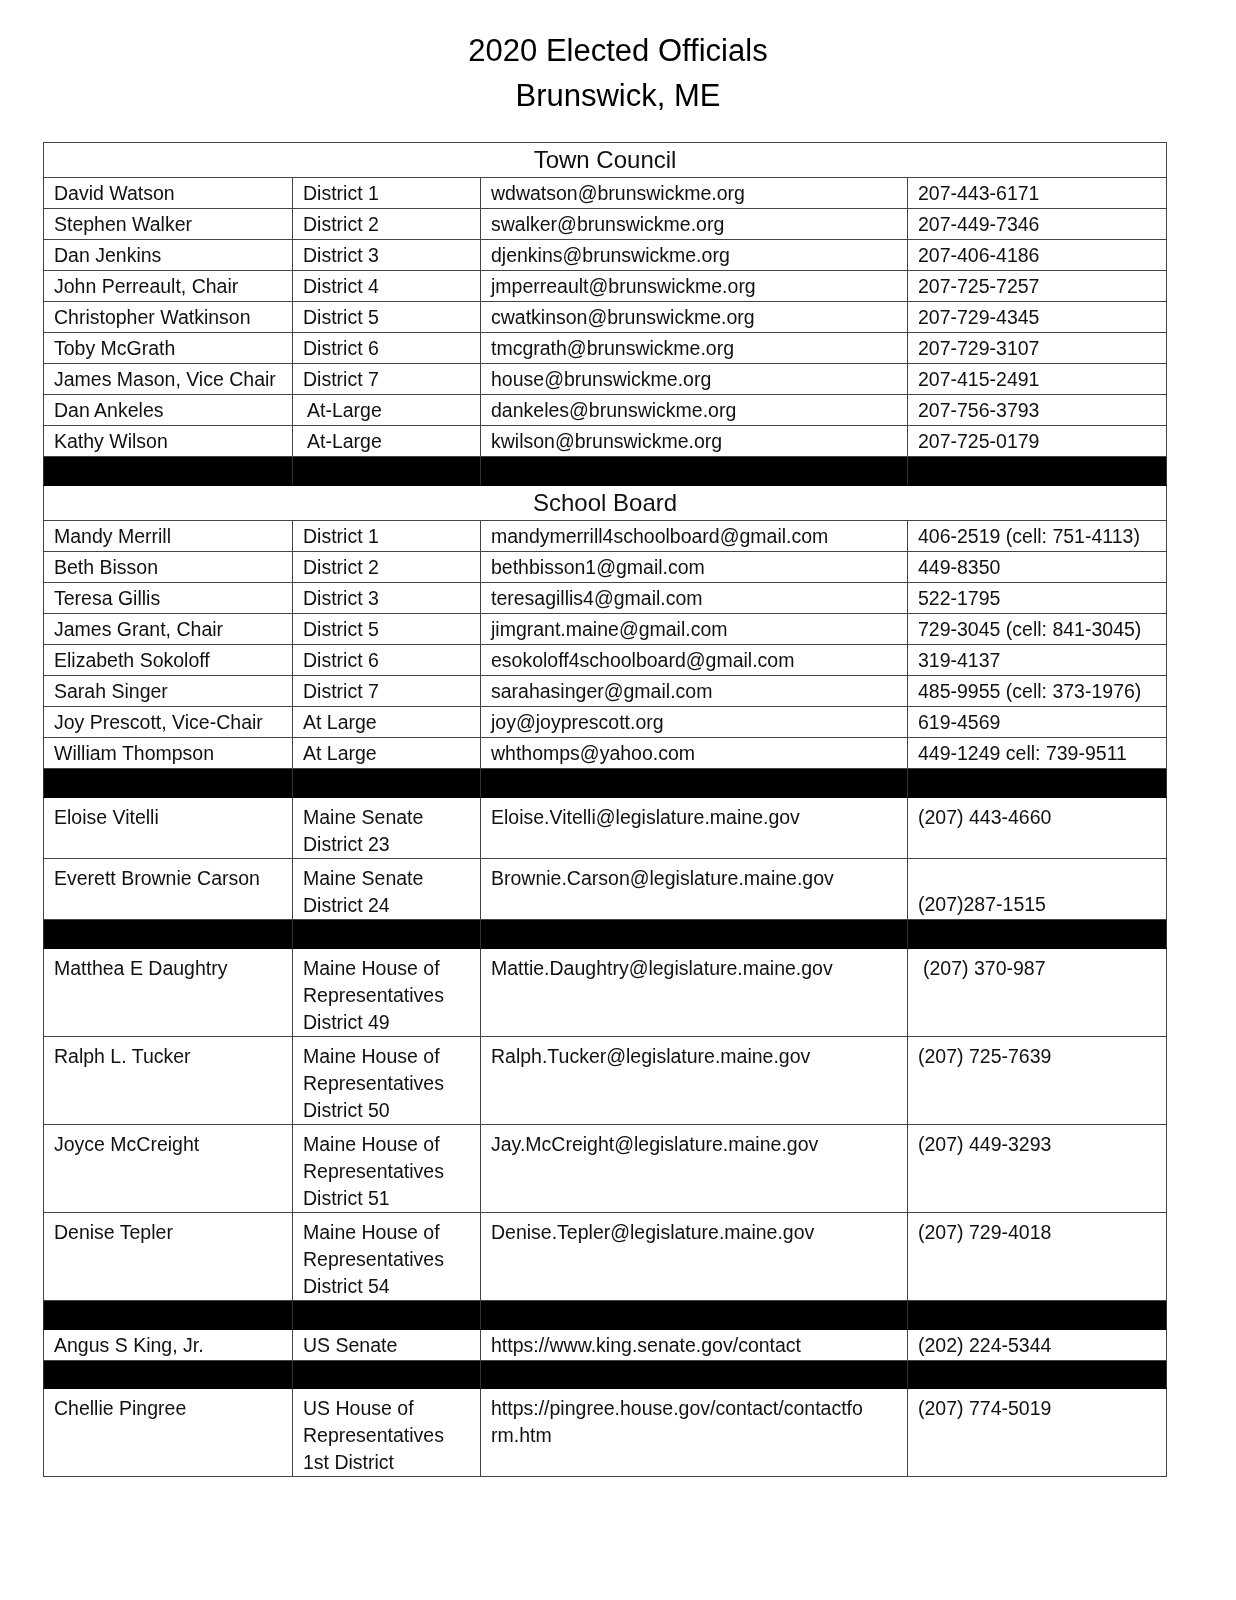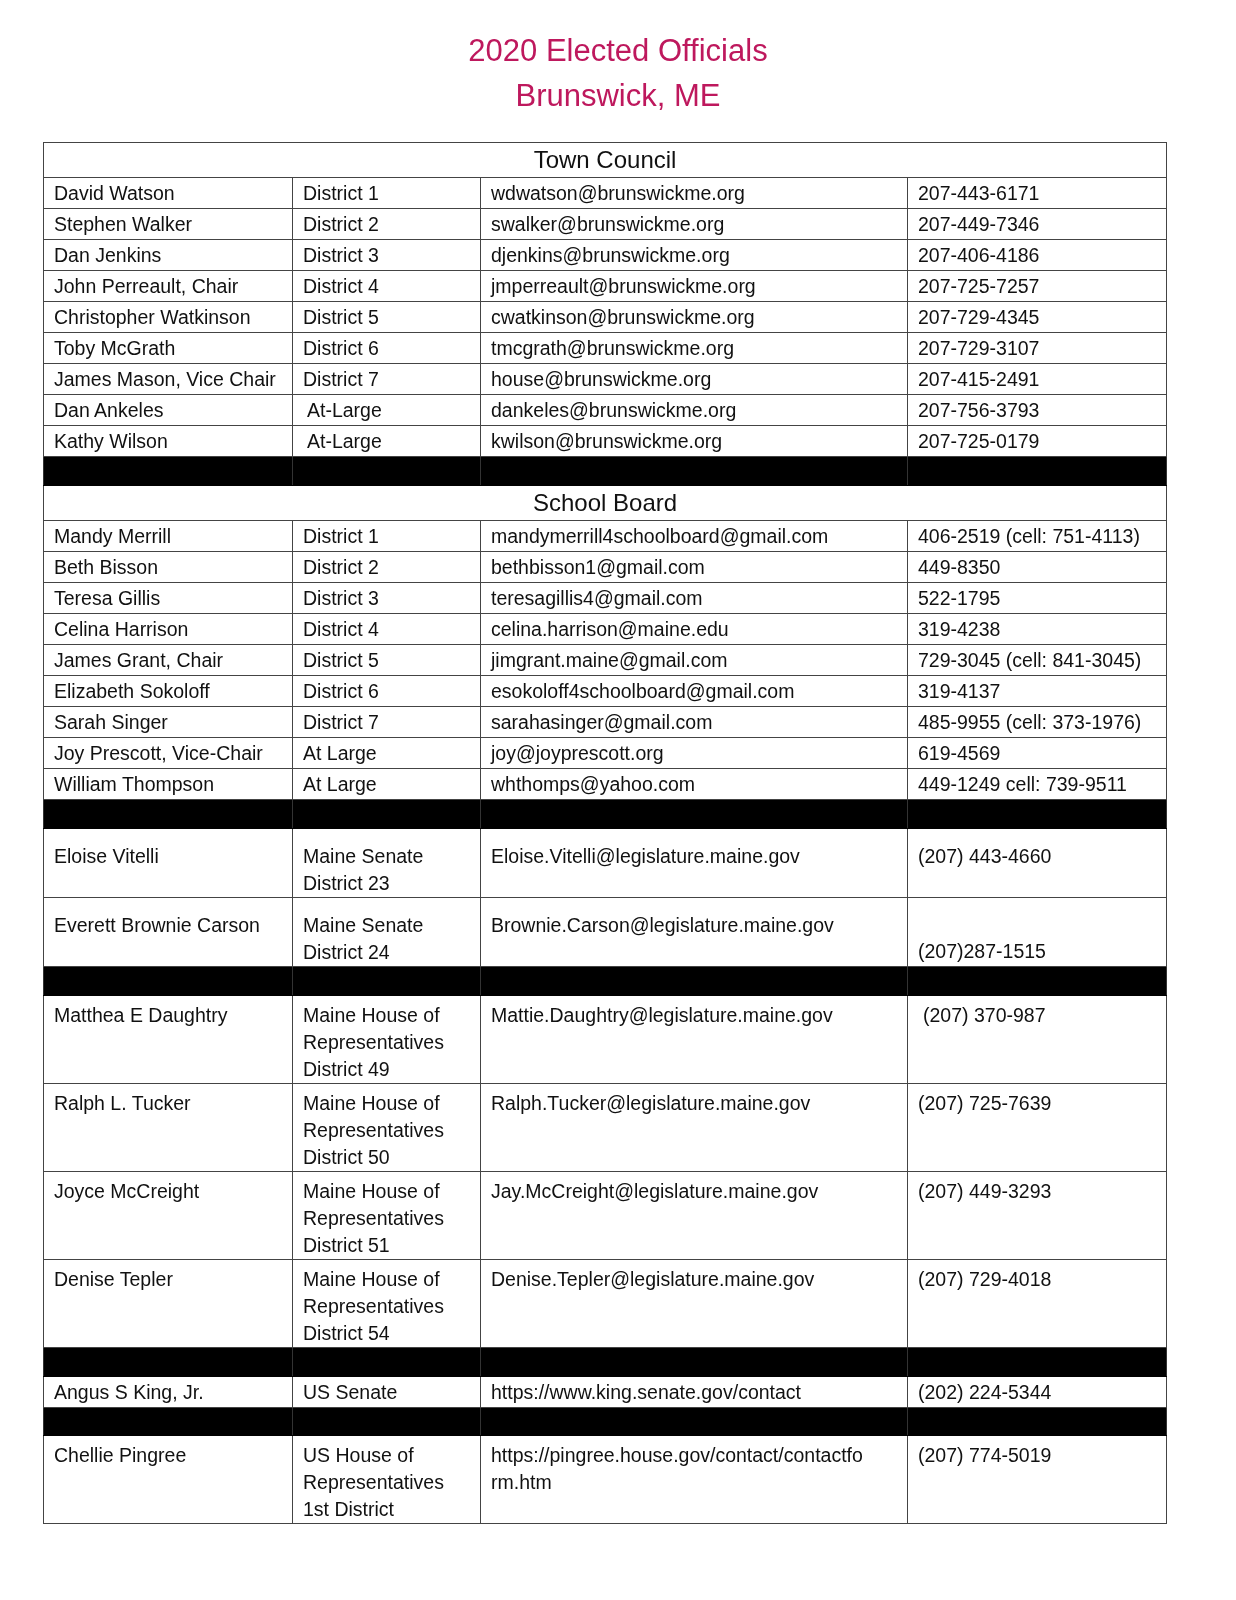--- a/index.html
+++ b/index.html
@@ -2,40 +2,40 @@
 <html><head>
 <meta charset="utf-8">
 <style>
   html, body { margin: 0; padding: 0; background: #ffffff; }
   body {
     width: 1236px; height: 1600px; position: relative; overflow: hidden;
     font-family: "Liberation Sans", "DejaVu Sans", sans-serif;
     color: #111111;
   }
   .title-block { position: absolute; top: 28px; left: 0; width: 1236px; text-align: center; }
-  .title-line { font-size: 31px; line-height: 45px; letter-spacing: 0px; color: #be185d; }
+  .title-line { font-size: 31px; line-height: 45px; letter-spacing: 0px; color: #000000; }
 
   .sheet {
     position: absolute; left: 43px; top: 142px; width: 1123px;
     border-collapse: collapse; table-layout: fixed;
   }
   .sheet td {
     border: 1.5px solid #444; padding: 0 10px; font-size: 19.5px;
     vertical-align: top; line-height: 27px; white-space: nowrap; overflow: hidden;
   }
   .sheet col.c1 { width: 249px; }
   .sheet col.c2 { width: 188px; }
   .sheet col.c3 { width: 427px; }
   .sheet col.c4 { width: 259px; }
 
   .sheet tr.section td { text-align: center; font-size: 24px; height: 34px; line-height: 34px; padding: 0; }
   .sheet tr.row td { height: 29px; line-height: 29px; padding-top: 1px; }
   .sheet tr.sep td { background: #000; height: 28px; padding: 0; border-color: #000 #333 #000 #333; }
   .sheet tr.sep.thin td { height: 27px; }
-  .sheet tr.tall td { height: 52px; padding-top: 14px; white-space: normal; }
+  .sheet tr.tall td { height: 52px; padding-top: 6px; white-space: normal; }
   .sheet tr.tall3x td { height: 80px; padding-top: 6px; white-space: normal; }
   .indent { padding-left: 4px; margin-left: 16px; }
   .phone-bottom { padding-top: 26px; display: block; }
 </style>
 </head>
 <body>
 
 <div class="title-block">
   <div class="title-line">2020 Elected Officials</div>
   <div class="title-line">Brunswick, ME</div>
@@ -134,26 +134,20 @@
         <td>bethbisson1@gmail.com</td>
         <td>449-8350</td>
       </tr>
       <tr class="row">
         <td>Teresa Gillis</td>
         <td>District 3</td>
         <td>teresagillis4@gmail.com</td>
         <td>522-1795</td>
       </tr>
       <tr class="row">
-        <td>Celina Harrison</td>
-        <td>District 4</td>
-        <td>celina.harrison@maine.edu</td>
-        <td>319-4238</td>
-      </tr>
-      <tr class="row">
         <td>James Grant, Chair</td>
         <td>District 5</td>
         <td>jimgrant.maine@gmail.com</td>
         <td>729-3045  (cell: 841-3045)</td>
       </tr>
       <tr class="row">
         <td>Elizabeth Sokoloff</td>
         <td>District 6</td>
         <td>esokoloff4schoolboard@gmail.com</td>
         <td>319-4137</td>

